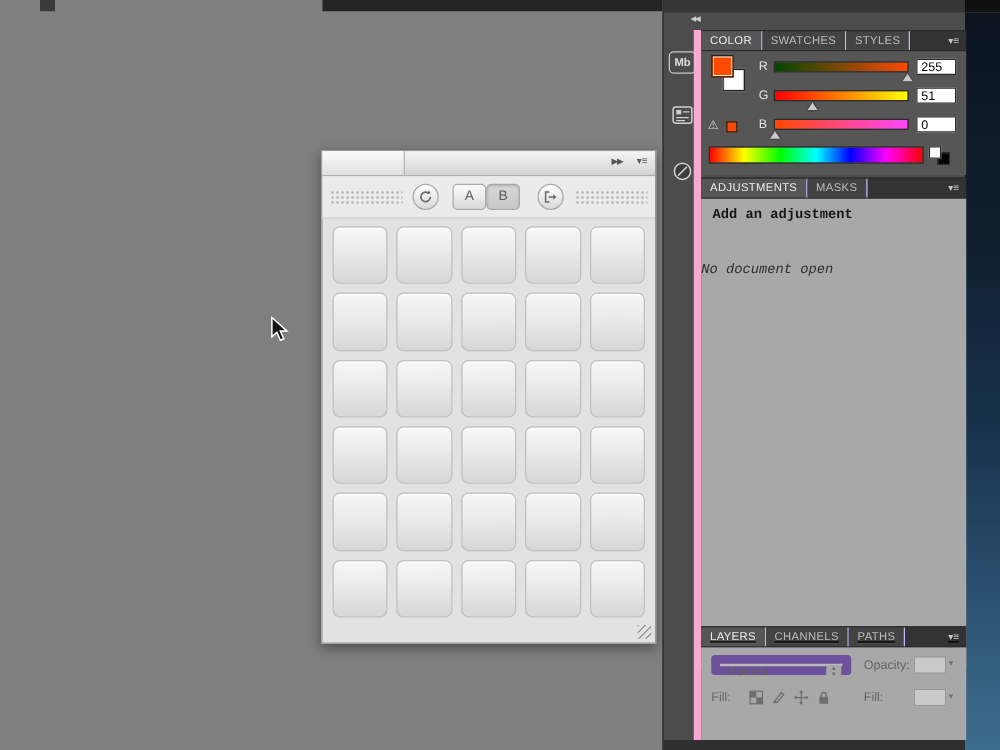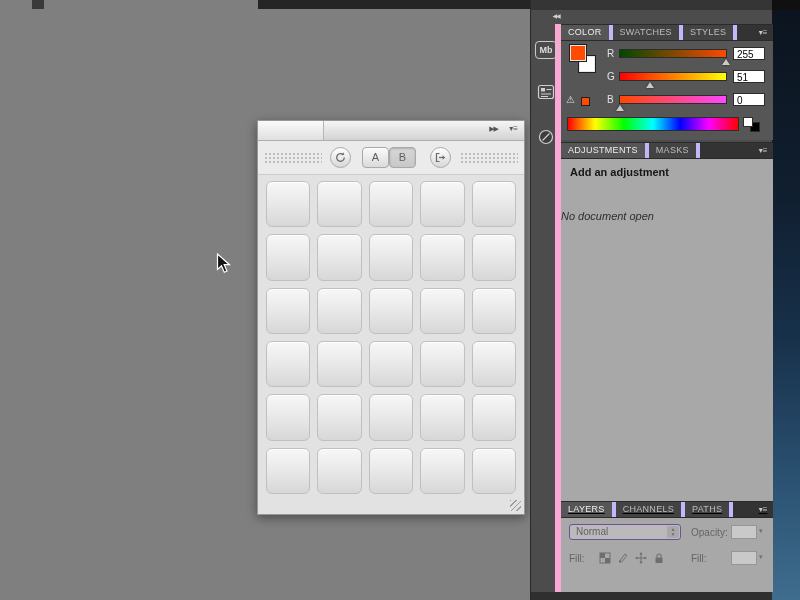--- a/index.html
+++ b/index.html
@@ -29,21 +29,21 @@
   .icon-strip{position:absolute;left:0;top:24px;width:30px;height:568px;border-right:6px solid #f9a8d4;box-sizing:border-box;}
   .dock-icon{position:absolute;left:3px;width:24px;height:24px;display:flex;align-items:center;justify-content:center;border-radius:4px;}
   .mb-box{display:inline-block;width:20px;height:16px;border:1px solid #c9c9c9;border-radius:4px;
     color:#dedede;font-size:9px;line-height:16px;text-align:center;font-weight:bold;}
 
   .panels{position:absolute;left:30px;top:0;width:212px;height:600px;}
 
   .ptabs{position:absolute;left:0;width:212px;height:17px;background:#333333;display:flex;
     border-top:1px solid #2a2a2a;border-bottom:1px solid #2a2a2a;box-sizing:border-box;}
   .ptab{padding:0 7px;font-size:9px;line-height:15px;color:#bdbdbd;background:#434343;
-    border-right:4px solid #c4b5fd;letter-spacing:.3px;white-space:nowrap;}
+    border-right:1px solid #c4b5fd;letter-spacing:.3px;white-space:nowrap;}
   .ptab.active{background:#565656;color:#ededed;}
   .pmenu{margin-left:auto;width:20px;text-align:center;color:#c9c9c9;font-size:8px;line-height:15px;}
 
   
   .color-content{position:absolute;left:0;top:41px;width:212px;height:99px;background:#565656;}
   .swatch{position:absolute;width:18px;height:18px;border:1px solid #1f1f1f;box-shadow:inset 0 0 0 1px #e8e8e8;box-sizing:border-box;}
   .fg-swatch{left:8px;top:3px;z-index:2;}
   .bg-swatch{left:17px;top:14px;z-index:1;}
   .chan-row{position:absolute;left:0;width:212px;height:16px;}
   .chan-label{position:absolute;left:46px;top:1px;font-size:10px;color:#e3e3e3;}
@@ -57,31 +57,31 @@
     border:1px solid #2c2c2c;font-size:10px;line-height:13px;color:#000;padding:0 3px;
     box-sizing:border-box;text-align:left;}
   .gamut{position:absolute;left:5px;top:53px;color:#d5d5d5;font-size:10px;}
   .gamut-swatch{position:absolute;left:20px;top:56px;width:9px;height:9px;border:1px solid #1f1f1f;box-sizing:border-box;}
   .ramp{position:absolute;left:6px;top:76px;width:172px;height:14px;border:1px solid #2c2c2c;box-sizing:border-box;
     background:linear-gradient(to right,#f00 0%,#ff0 16%,#0f0 33%,#0ff 50%,#00f 66%,#f0f 83%,#f00 100%);}
   .ramp-white{position:absolute;left:182px;top:76px;width:10px;height:10px;background:#fff;border:1px solid #2c2c2c;box-sizing:border-box;z-index:2;}
   .ramp-black{position:absolute;left:189px;top:81px;width:10px;height:10px;background:#000;border:1px solid #2c2c2c;box-sizing:border-box;}
 
   
-  .adj-content{position:absolute;left:0;top:159px;width:212px;height:376px;background:#a8a8a8;}
+  .adj-content{position:absolute;left:0;top:159px;width:212px;height:376px;background:#a8a8a8;font-family:Liberation Mono, monospace;}
   .adj-header{padding:7px 9px 0 9px;font-size:11px;font-weight:bold;color:#161616;}
   .adj-empty{margin-top:32px;text-align:left;font-size:11px;font-style:italic;color:#2e2e2e;}
 
   
   .layers-content{position:absolute;left:0;top:518px;width:212px;height:74px;background:#a8a8a8;}
   .disabled{opacity:.62;}
   .lay-row{position:absolute;left:0;width:212px;height:18px;}
   .lay-label{position:absolute;top:3px;font-size:10px;color:#3a3a3a;}
   .blend-dd{position:absolute;left:8px;top:0;width:112px;height:16px;background:#c6c6c6;
-    border:1px solid #4c1d95;border-radius:3px;box-sizing:border-box;}
+    border:7px solid #4c1d95;border-radius:3px;box-sizing:border-box;}
   .blend-dd .bd-label{position:absolute;left:6px;top:1px;font-size:10px;color:#333;}
   .stepper{position:absolute;right:1px;top:1px;width:12px;height:12px;background:#a9a9a9;border-radius:2px;
     display:flex;flex-direction:column;align-items:center;justify-content:center;font-size:5px;line-height:5px;color:#4c4c4c;}
   .small-box{position:absolute;top:1px;width:26px;height:14px;background:#dedede;border:1px solid #8a8a8a;box-sizing:border-box;}
   .box-arrow{position:absolute;top:3px;font-size:7px;color:#4c4c4c;}
   .lock-icon{position:absolute;top:0;width:15px;height:15px;display:flex;align-items:center;justify-content:center;}
 
   
   .fpanel{position:absolute;left:257px;top:120px;width:268px;height:395px;background:#e2e2e2;
     border:1px solid #979797;box-sizing:border-box;box-shadow:0 3px 10px rgba(0,0,0,.4);}

